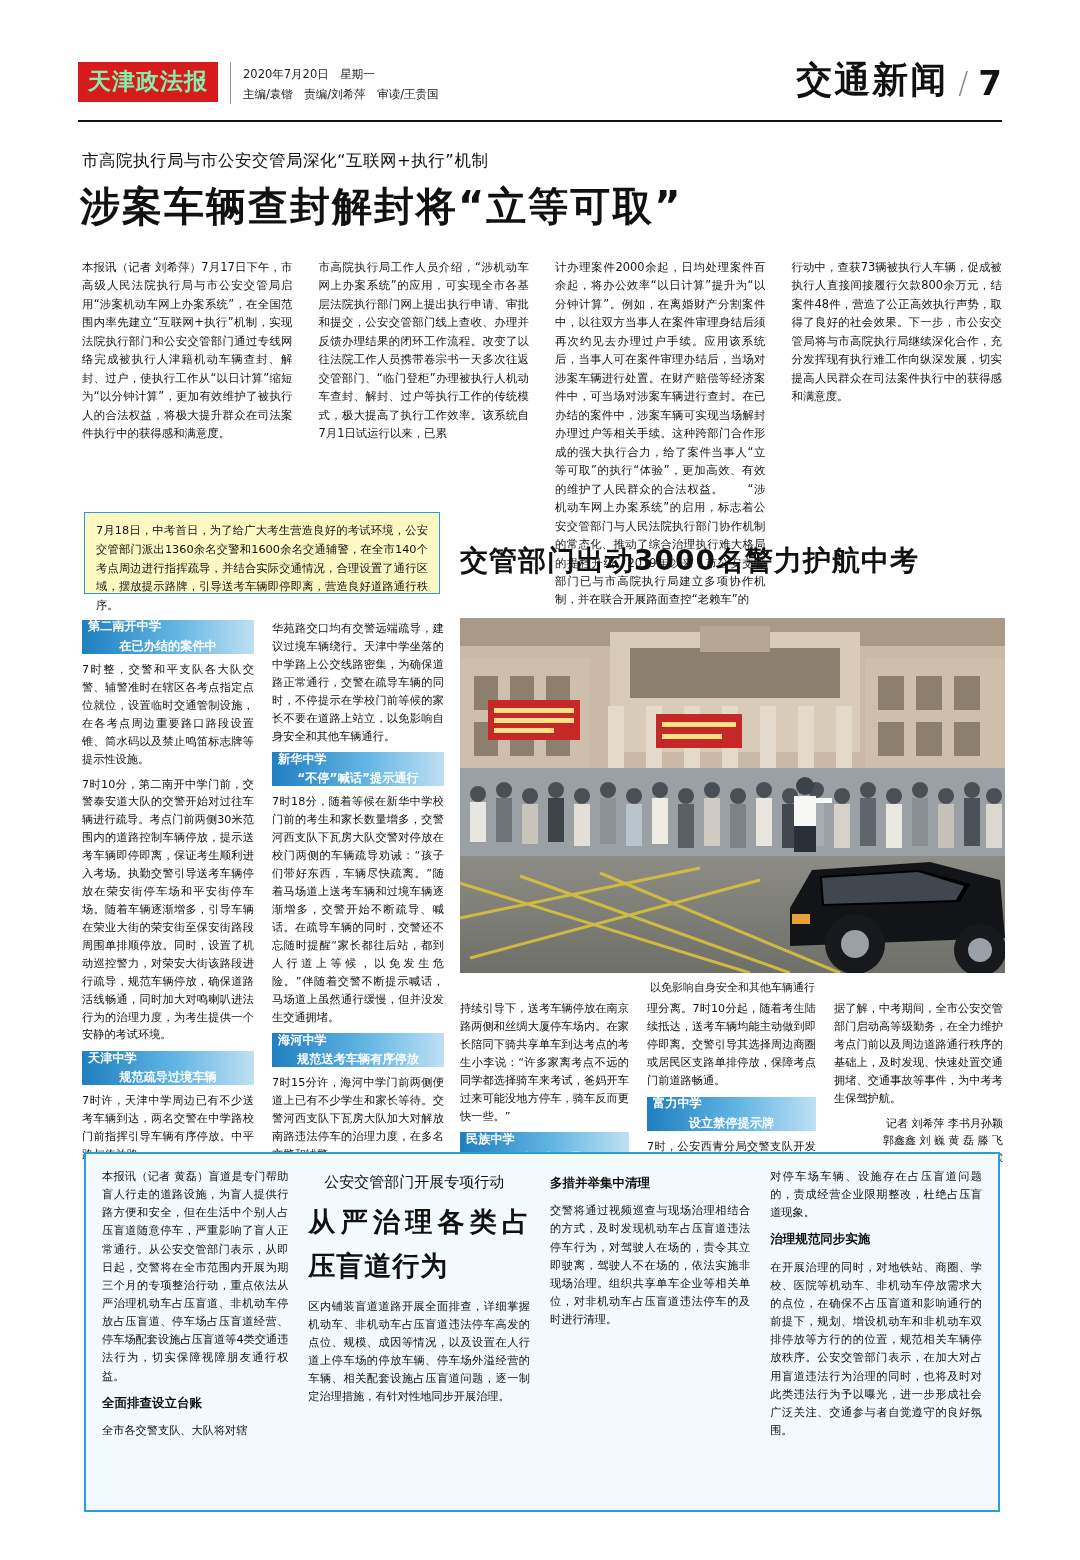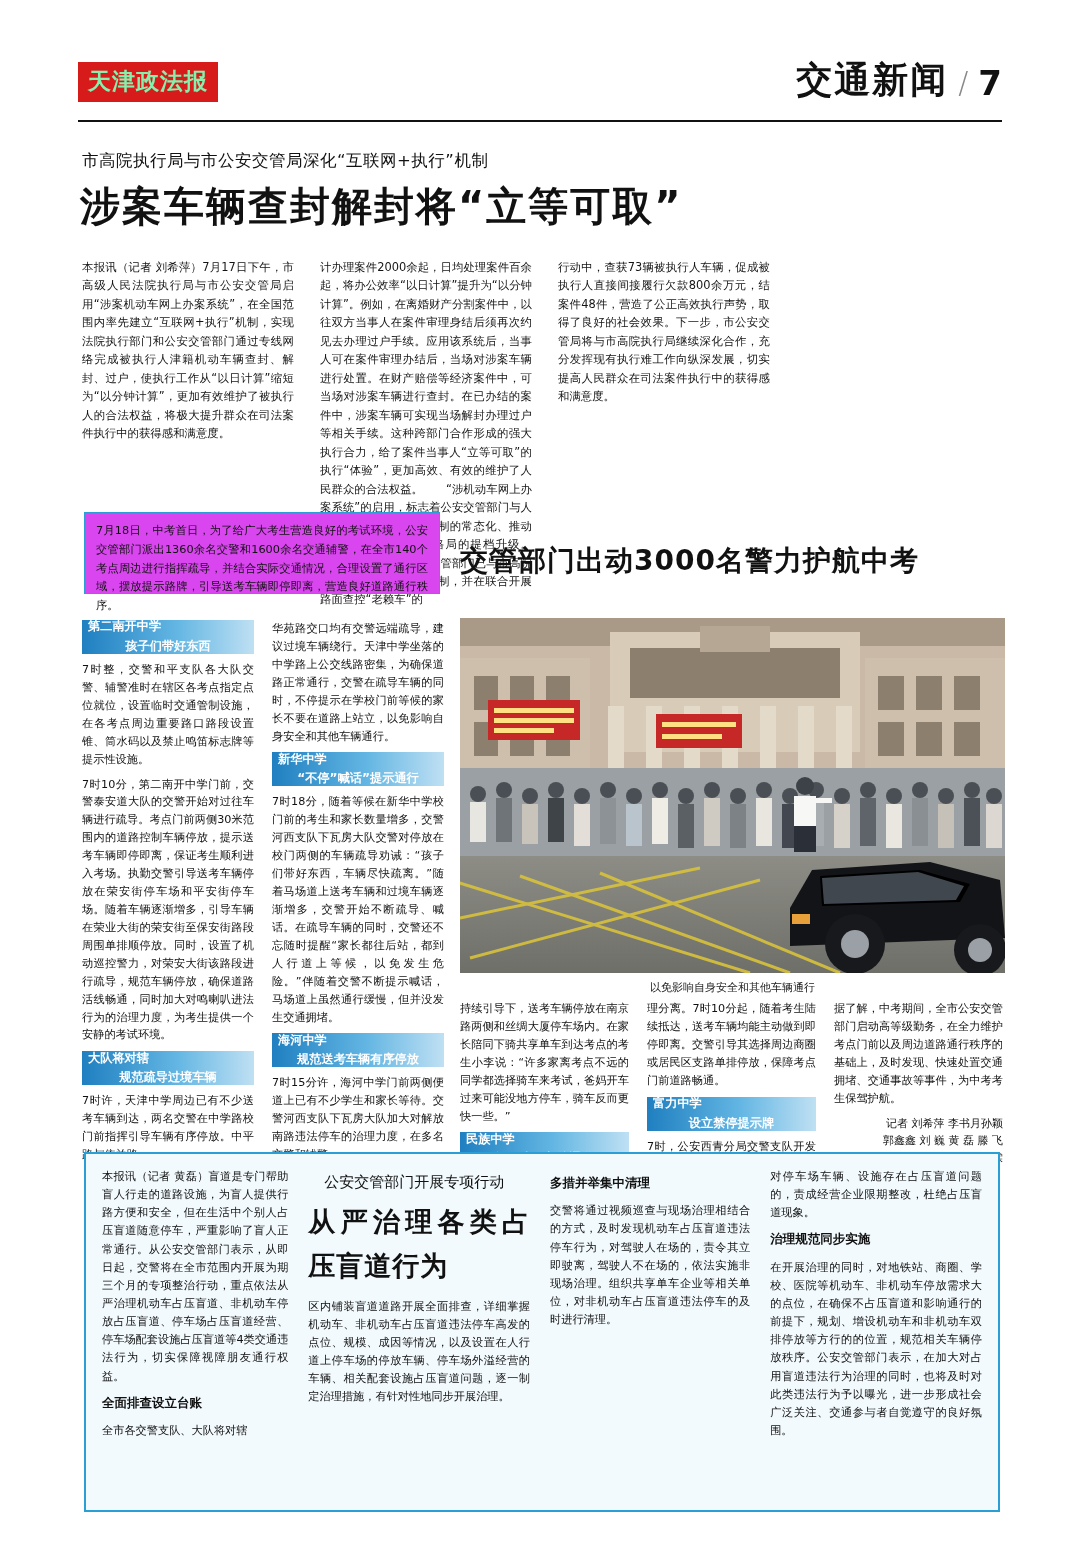--- a/index.html
+++ b/index.html
@@ -55,21 +55,21 @@
   .lead-cols {
     position:absolute; left:82px; top:258px; width:920px; height:230px;
     display:flex; gap:26px;
   }
   .lead-col { width:212px; font-size:11.4px; line-height:1.62; text-align:justify; color:#141414; }
   .lead-col p { margin:0; text-indent:0; }
 
   
   .summary-box {
     position:absolute; left:84px; top:512px; width:356px; height:82px;
-    border:1.5px solid #2a9fd6; background:#d946ef;
+    border:1.5px solid #2a9fd6; background:#fef9c3;
     padding:9px 11px; font-size:11.3px; line-height:1.66; text-align:justify;
   }
 
   .mid-head {
     position:absolute; left:460px; top:542px; width:545px;
     font-size:28px; font-weight:bold; letter-spacing:1px;
   }
 
   .photo {
     position:absolute; left:460px; top:618px; width:545px; height:355px;
@@ -126,34 +126,41 @@
   .bb-head { font-size:27px; font-weight:bold; letter-spacing:1px; margin:4px 0 10px 0; }
   .bb-sub { text-align:left; font-weight:bold; font-size:12.5px; margin:6px 0 8px 0;font-family:Liberation Mono, monospace; }
 </style>
 </head>
 <body>
 
 <div class="page">
 
   <div class="masthead">
     <div class="paper-logo">天津政法报</div>
+    <div class="issue-info">
+      <div>2020年7月20日　星期一</div>
+      <div>主编/袁锴　责编/刘希萍　审读/王贵国</div>
+    </div>
     <div class="section-title-wrap">
       <div class="section-title">交通新闻</div>
       <div class="slash">/</div>
       <div class="page-num">7</div>
     </div>
   </div>
   <div class="masthead-rule"></div>
 
   <div class="lead-kicker">市高院执行局与市公安交管局深化“互联网+执行”机制</div>
   <div class="lead-head">涉案车辆查封解封将“立等可取”</div>
 
   <div class="lead-cols">
     <div class="lead-col">
       <p>本报讯（记者 刘希萍）7月17日下午，市高级人民法院执行局与市公安交管局启用“涉案机动车网上办案系统”，在全国范围内率先建立“互联网+执行”机制，实现法院执行部门和公安交管部门通过专线网络完成被执行人津籍机动车辆查封、解封、过户，使执行工作从“以日计算”缩短为“以分钟计算”，更加有效维护了被执行人的合法权益，将极大提升群众在司法案件执行中的获得感和满意度。</p>
+    </div>
+    <div class="lead-col">
+      <p>市高院执行局工作人员介绍，“涉机动车网上办案系统”的应用，可实现全市各基层法院执行部门网上提出执行申请、审批和提交，公安交管部门线上查收、办理并反馈办理结果的闭环工作流程。改变了以往法院工作人员携带卷宗书一天多次往返交管部门、“临门登柜”办理被执行人机动车查封、解封、过户等执行工作的传统模式，极大提高了执行工作效率。该系统自7月1日试运行以来，已累</p>
     </div>
     <div class="lead-col">
       <p>计办理案件2000余起，日均处理案件百余起，将办公效率“以日计算”提升为“以分钟计算”。例如，在离婚财产分割案件中，以往双方当事人在案件审理身结后须再次约见去办理过户手续。应用该系统后，当事人可在案件审理办结后，当场对涉案车辆进行处置。在财产赔偿等经济案件中，可当场对涉案车辆进行查封。在已办结的案件中，涉案车辆可实现当场解封办理过户等相关手续。这种跨部门合作形成的强大执行合力，给了案件当事人“立等可取”的执行“体验”，更加高效、有效的维护了人民群众的合法权益。　　“涉机动车网上办案系统”的启用，标志着公安交管部门与人民法院执行部门协作机制的常态化、推动了综合治理执行难大格局的提档升级。2019年以来，市公安交管部门已与市高院执行局建立多项协作机制，并在联合开展路面查控“老赖车”的</p>
     </div>
     <div class="lead-col">
       <p>行动中，查获73辆被执行人车辆，促成被执行人直接间接履行欠款800余万元，结案件48件，营造了公正高效执行声势，取得了良好的社会效果。下一步，市公安交管局将与市高院执行局继续深化合作，充分发挥现有执行难工作向纵深发展，切实提高人民群众在司法案件执行中的获得感和满意度。</p>
     </div>
   </div>
 
   <div class="summary-box">7月18日，中考首日，为了给广大考生营造良好的考试环境，公安交管部门派出1360余名交警和1600余名交通辅警，在全市140个考点周边进行指挥疏导，并结合实际交通情况，合理设置了通行区域，摆放提示路牌，引导送考车辆即停即离，营造良好道路通行秩序。</div>
@@ -296,26 +303,26 @@
         <path d="M0 268 L40 250 L120 252 L150 272 L148 300 L0 304 Z" fill="#b9bdc1" opacity="0.0"></path>
       </g>
     </svg>
   </div>
   <div class="photo-caption">以免影响自身安全和其他车辆通行</div>
 
   <div class="mid-left">
     <div class="mid-col">
       <div class="subhead">
         <span class="l1">第二南开中学</span>
-        <span class="l2">孩子们带好东西</span>
+        <span class="l2">在已办结的案件中</span>
       </div>
       <p>7时整，交警和平支队各大队交警、辅警准时在辖区各考点指定点位就位，设置临时交通管制设施，在各考点周边重要路口路段设置锥、筒水码以及禁止鸣笛标志牌等提示性设施。</p>
       <p>7时10分，第二南开中学门前，交警泰安道大队的交警开始对过往车辆进行疏导。考点门前两侧30米范围内的道路控制车辆停放，提示送考车辆即停即离，保证考生顺利进入考场。执勤交警引导送考车辆停放在荣安街停车场和平安街停车场。随着车辆逐渐增多，引导车辆在荣业大街的荣安街至保安街路段周围单排顺停放。同时，设置了机动巡控警力，对荣安大街该路段进行疏导，规范车辆停放，确保道路活线畅通，同时加大对鸣喇叭进法行为的治理力度，为考生提供一个安静的考试环境。</p>
       <div class="subhead">
-        <span class="l1">大队将对辖</span>
+        <span class="l1">天津中学</span>
         <span class="l2">规范疏导过境车辆</span>
       </div>
       <p>7时许，天津中学周边已有不少送考车辆到达，两名交警在中学路校门前指挥引导车辆有序停放。中平路与依兰路、</p>
     </div>
     <div class="mid-col">
       <p>华苑路交口均有交警远端疏导，建议过境车辆绕行。天津中学坐落的中学路上公交线路密集，为确保道路正常通行，交警在疏导车辆的同时，不停提示在学校门前等候的家长不要在道路上站立，以免影响自身安全和其他车辆通行。</p>
       <div class="subhead">
         <span class="l1">新华中学</span>
         <span class="l2">“不停”喊话”提示通行</span>
       </div>

